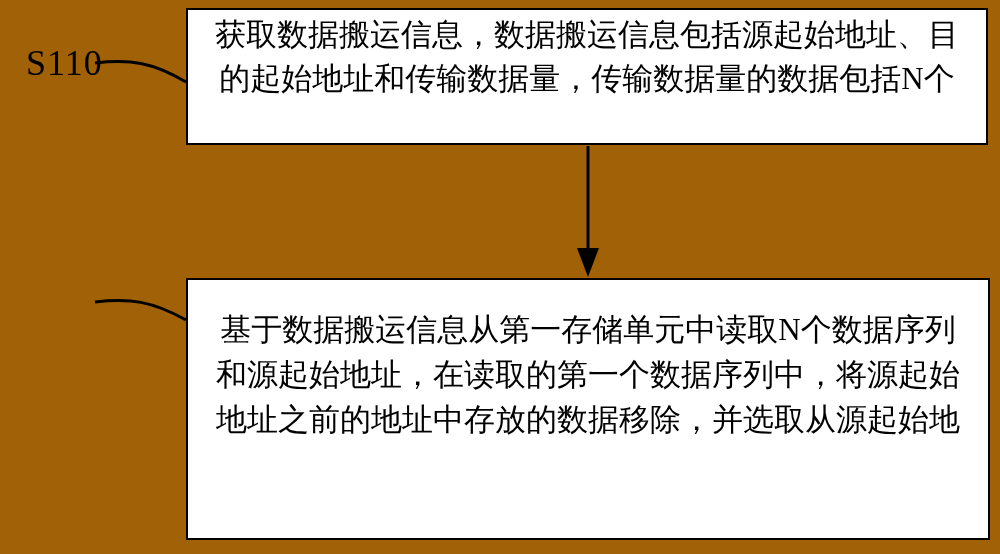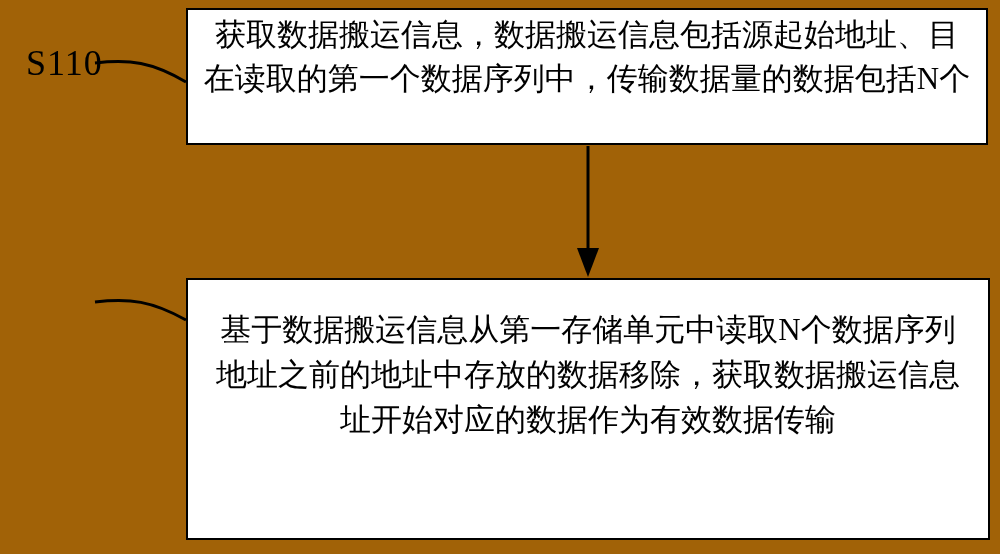--- a/index.html
+++ b/index.html
@@ -75,22 +75,22 @@
     <path d="M 95 302 C 130 298, 152 301, 186 320" fill="none" stroke="#000000" stroke-width="3"></path>
     <line x1="588" y1="146" x2="588" y2="250" stroke="#000000" stroke-width="3"></line>
     <polygon points="577,248 599,248 588,277" fill="#000000"></polygon>
   </svg>
 
   <div class="step-label label-s110">S110</div>
 
 
   <div class="step-box box-s110">
     <span class="text-line">获取数据搬运信息，数据搬运信息包括源起始地址、目</span>
-    <span class="text-line">在读取的第一个数据序列中，传输数据量的数据包括N个</span>
+    <span class="text-line">的起始地址和传输数据量，传输数据量的数据包括N个</span>
   </div>
 
   <div class="step-box box-s120">
     <span class="text-line">基于数据搬运信息从第一存储单元中读取N个数据序列</span>
-    <span class="text-line">地址之前的地址中存放的数据移除，获取数据搬运信息</span>
-    <span class="text-line">址开始对应的数据作为有效数据传输</span>
+    <span class="text-line">和源起始地址，在读取的第一个数据序列中，将源起始</span>
+    <span class="text-line">地址之前的地址中存放的数据移除，并选取从源起始地</span>
   </div>
 
 </div>
 
 </body></html>

